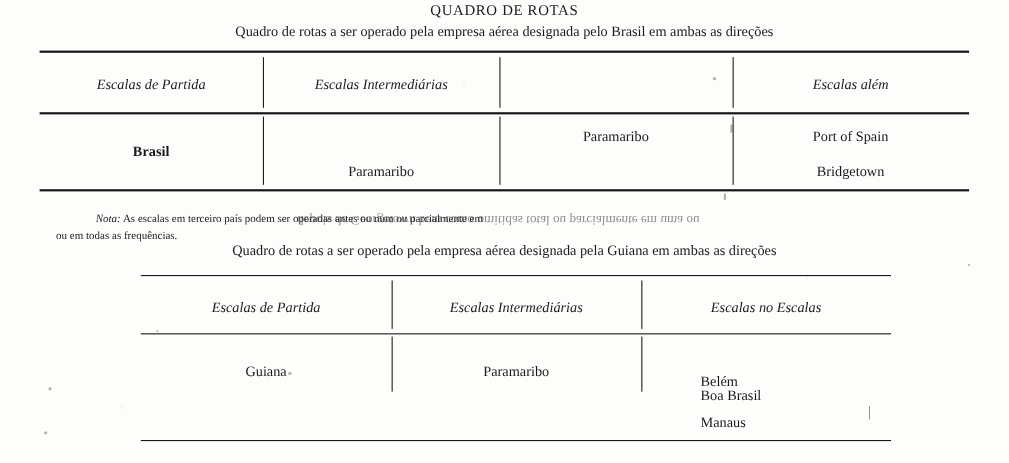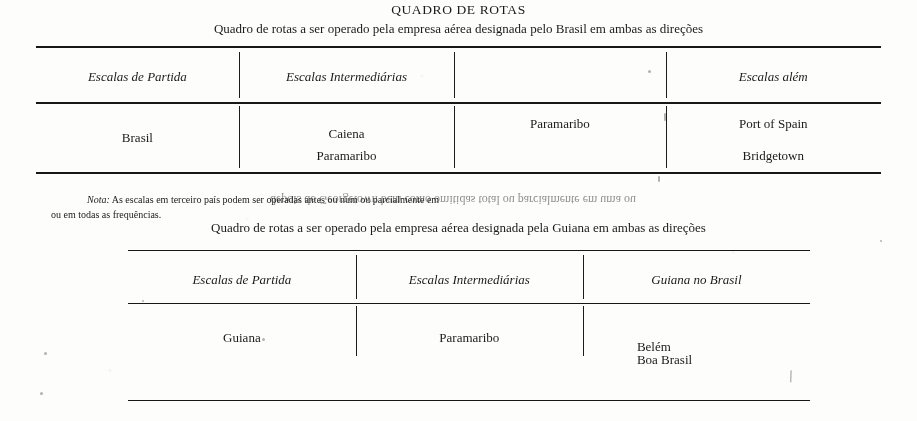--- a/index.html
+++ b/index.html
@@ -190,25 +190,24 @@
           <span class="hdr-label">Escalas além</span>
         </div>
       </div>
     </div>
 
     <div class="rule-thick"></div>
 
     <div class="t1-body">
       <div class="cellgrid">
         <div class="c1">
-          <span class="cellline" style="top:26px;">Brasil</span>
+          <span class="cellline" style="top:26px;font-weight:bold;">Brasil</span>
         </div>
         <div class="c2">
           <span class="vline" style="left:0; top:2px; height:62px;"></span>
-          <span class="cellline" style="top:22px;">Caiena</span>
           <span class="cellline" style="top:44px;">Paramaribo</span>
         </div>
         <div class="c3">
           <span class="vline" style="left:0; top:2px; height:62px;"></span>
           <span class="cellline" style="top:12px;">Paramaribo</span>
         </div>
         <div class="c4">
           <span class="vline" style="left:0; top:2px; height:62px;"></span>
           <span class="cellline" style="top:12px;">Port of Spain</span>
           <span class="cellline" style="top:44px;">Bridgetown</span>
@@ -236,40 +235,41 @@
       <div class="cellgrid">
         <div class="d1">
           <span class="hdr-label">Escalas de Partida</span>
         </div>
         <div class="d2">
           <span class="vline" style="left:0; top:4px; height:44px;"></span>
           <span class="hdr-label">Escalas Intermediárias</span>
         </div>
         <div class="d3">
           <span class="vline" style="left:0; top:4px; height:44px;"></span>
-          <span class="hdr-label">Guiana no Brasil</span>
+          <span class="hdr-label">Escalas no Escalas</span>
         </div>
       </div>
     </div>
 
     <div class="rule-thin"></div>
 
     <div class="t2-body">
       <div class="cellgrid">
         <div class="d1">
           <span class="cellline" style="top:26px;">Guiana</span>
         </div>
         <div class="d2">
           <span class="vline" style="left:0; top:2px; height:50px;"></span>
           <span class="cellline" style="top:26px;">Paramaribo</span>
         </div>
         <div class="d3">
           <span class="vline" style="left:0; top:2px; height:50px;"></span>
           <span class="cellline" style="top:24px; text-align:left; left:54px;margin-top:11px;">Belém</span>
           <span class="cellline" style="top:48px; text-align:left; left:54px;">Boa Brasil</span>
+          <span class="cellline" style="top:72px; text-align:left; left:54px;">Manaus</span>
         </div>
       </div>
     </div>
 
     <div class="rule-thin"></div>
   </div>
 
   <div class="stamp" style="left:790px; top:368px;">⁄</div>
   <div class="speck" style="left:648px; top:70px; width:3px; height:3px;"></div>
   <div class="speck" style="left:664px; top:113px; width:2px; height:8px; border-radius:1px;"></div>

